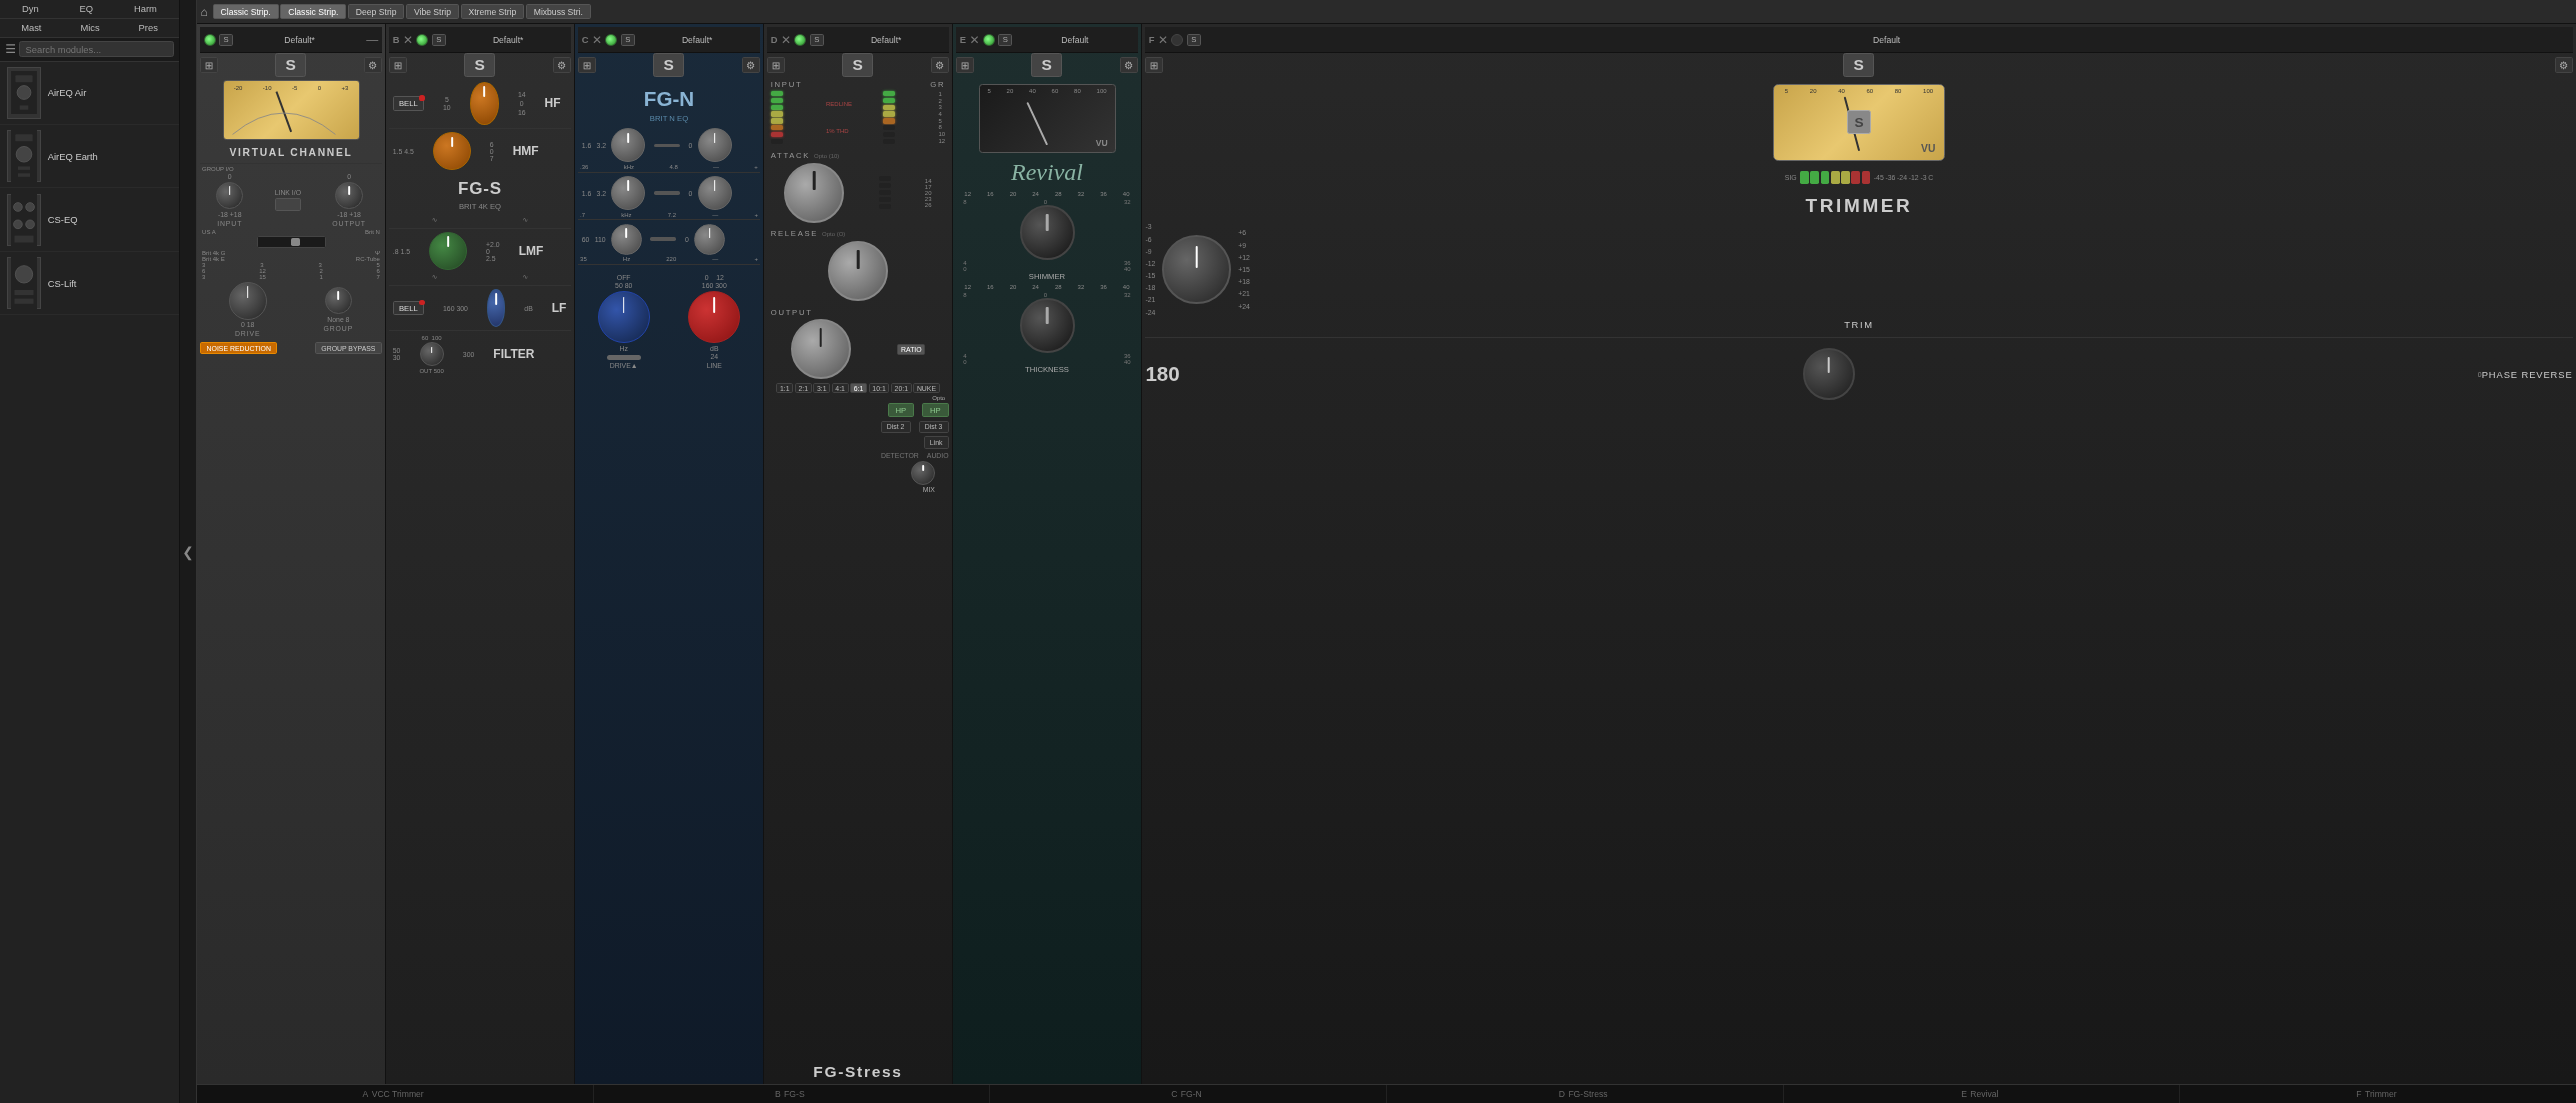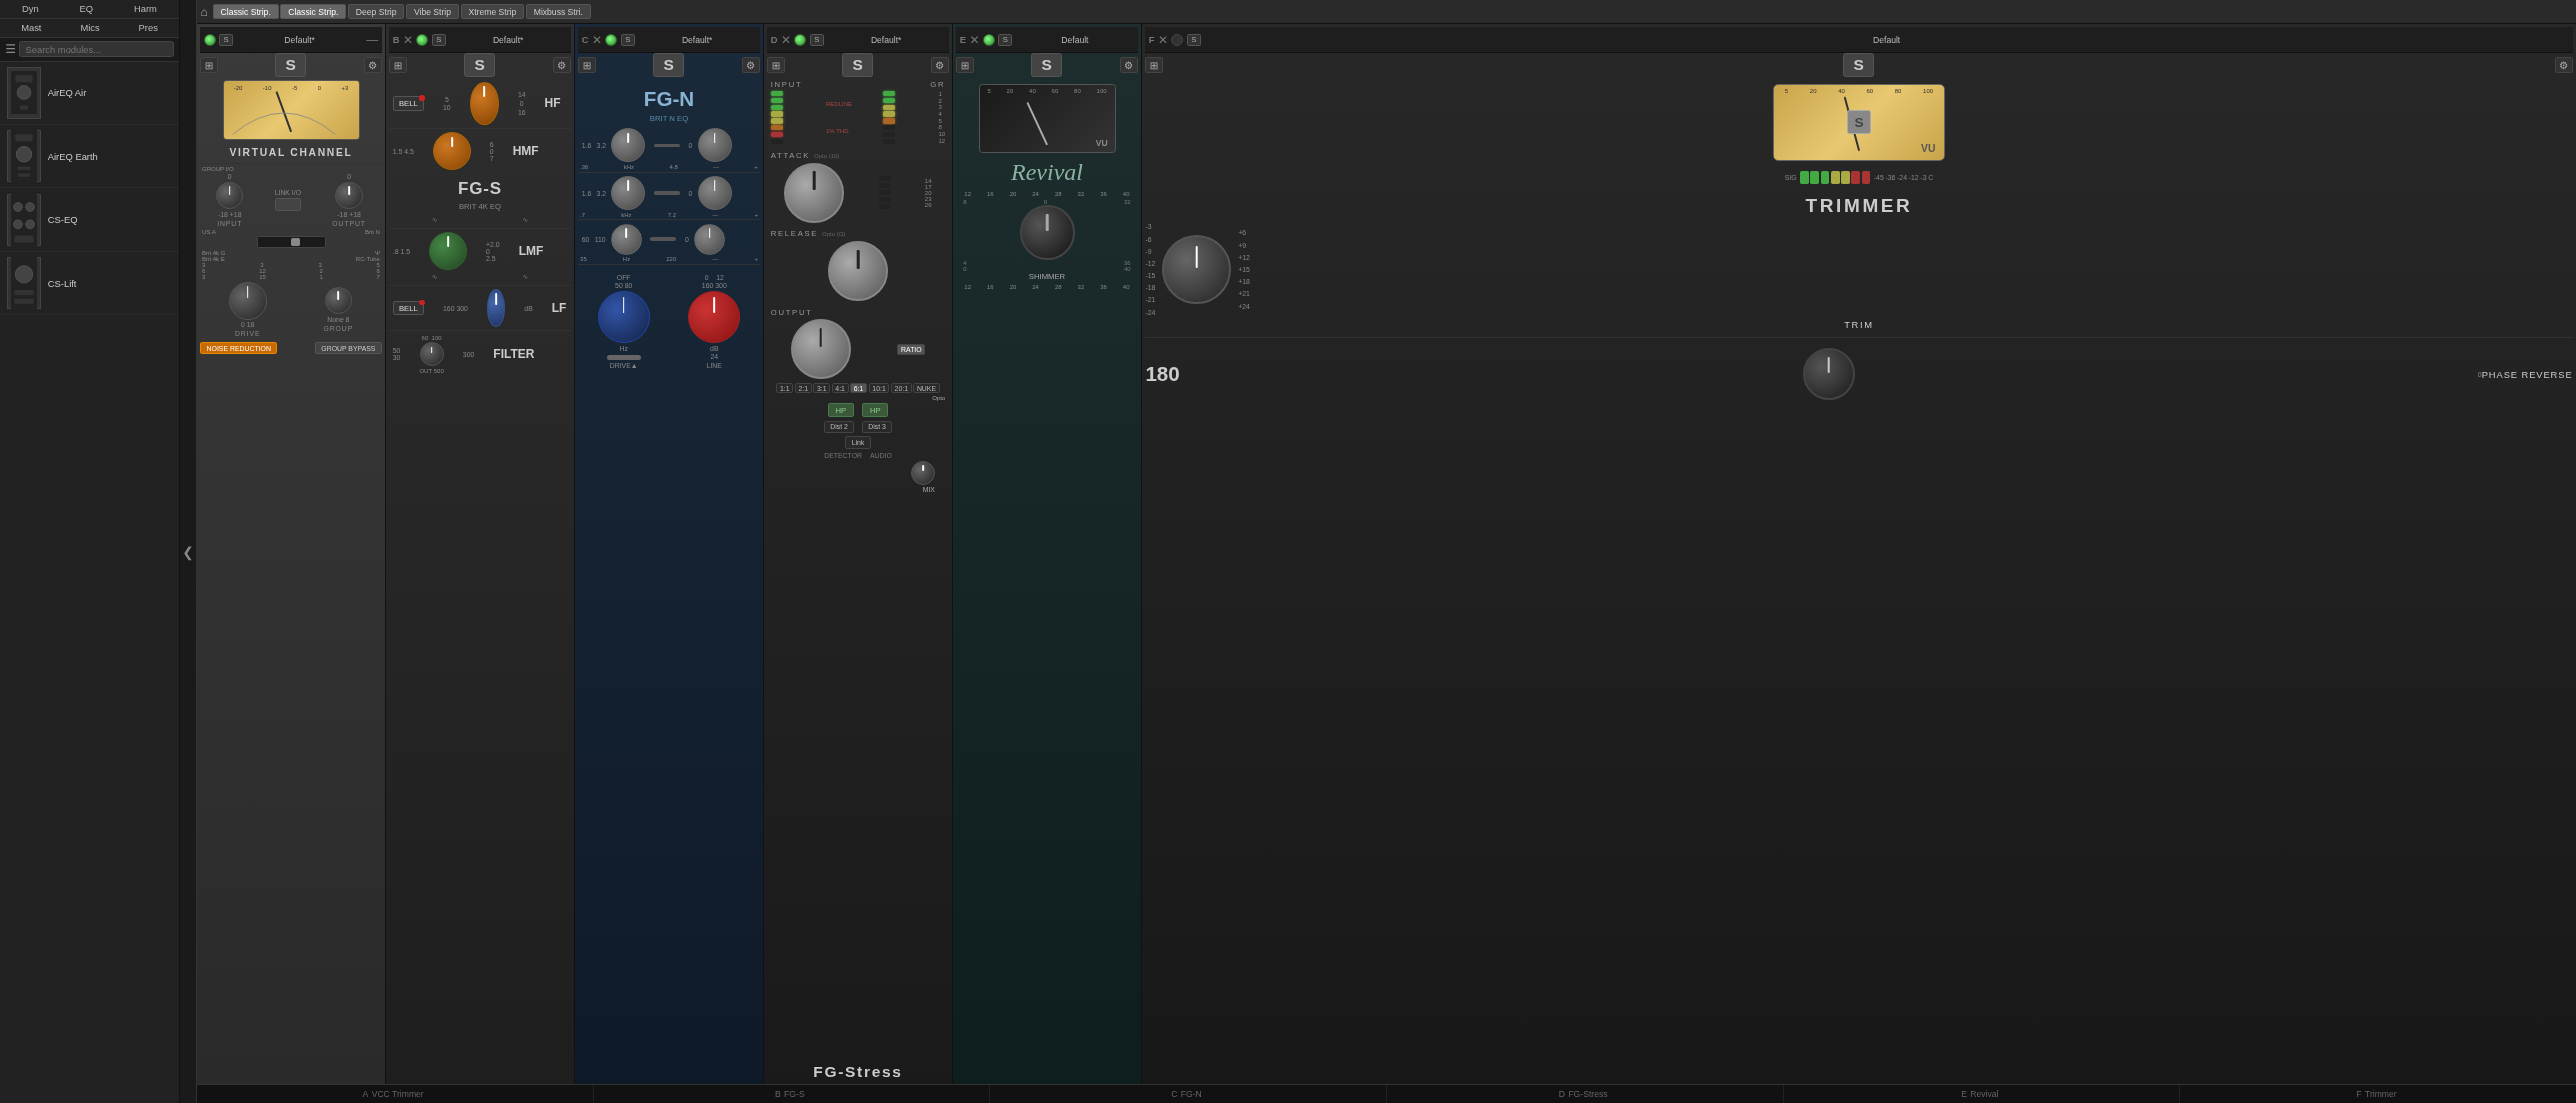--- a/index.html
+++ b/index.html
@@ -706,21 +706,21 @@
       gap: 1.7px;
       flex-wrap: wrap;
       justify-content: center;
       width: 100%;
       margin: 1.7px 0;
     }
     .det-row {
       display: flex;
       gap: 8px;
       width: 100%;
-      justify-content: center;
+      justify-content: flex-end;
       margin: 1.7px 0;
     }
   </style>
 </head>
 <body>
 
 <div class="sidebar">
   <div class="sidebar-top-row">
     <span>Dyn</span>
     <span>EQ</span>
@@ -1300,20 +1300,39 @@
           <span>12</span>
             <span>16</span>
             <span>20</span>
             <span>24</span>
             <span>28</span>
             <span>32</span>
             <span>36</span>
             <span>40</span>
         </div>
 
+        <div style="display:flex;flex-direction:column;align-items:center;width:100%;margin:1.7px 0;">
+          <div style="display:flex;width:100%;justify-content:space-between;font-size:6px;color:#777;padding:0 6.9px;">
+            <span>8</span>
+              <span>0</span>
+              <span>32</span>
+          </div>
+          <div class="knob-dark-lg"></div>
+          <div style="display:flex;width:100%;justify-content:space-between;font-size:6px;color:#777;padding:0 6.9px;">
+            <span>4</span>
+              <span></span>
+              <span>36</span>
+          </div>
+          <div style="display:flex;width:100%;justify-content:space-between;font-size:6px;color:#777;padding:0 6.9px;">
+            <span>0</span>
+              <span></span>
+              <span>40</span>
+          </div>
+          <div class="revival-knob-label">THICKNESS</div>
+        </div>
       </div>
 
       <div class="strip-trimmer">
 
         <div class="strip-header-row">
           <span class="ch-letter">F</span>
           <button class="btn-close">✕</button>
           <div class="power-led power-dim"></div>
           <button class="btn-s-small">S</button>
           <span class="preset-txt">Default</span>

